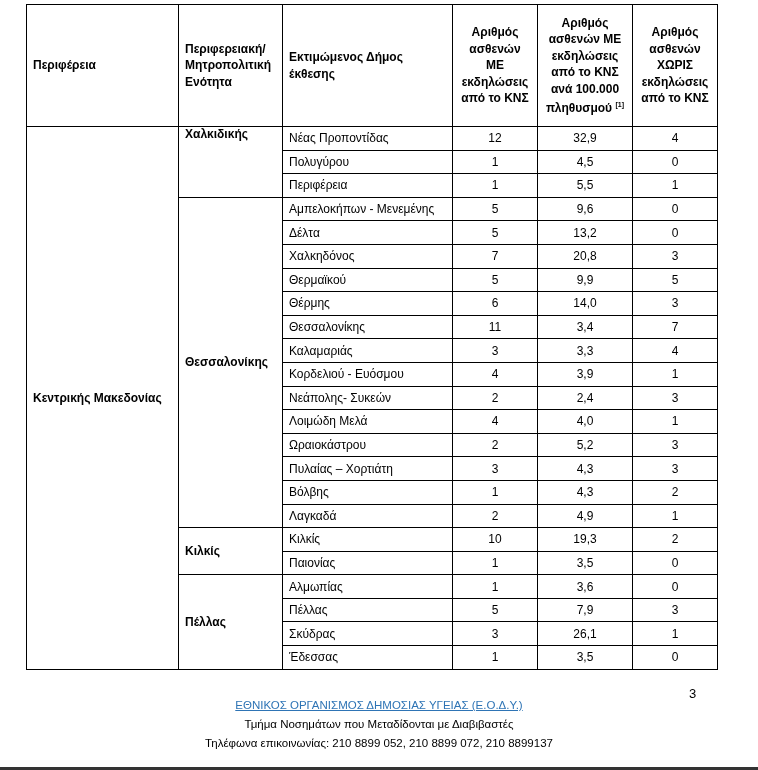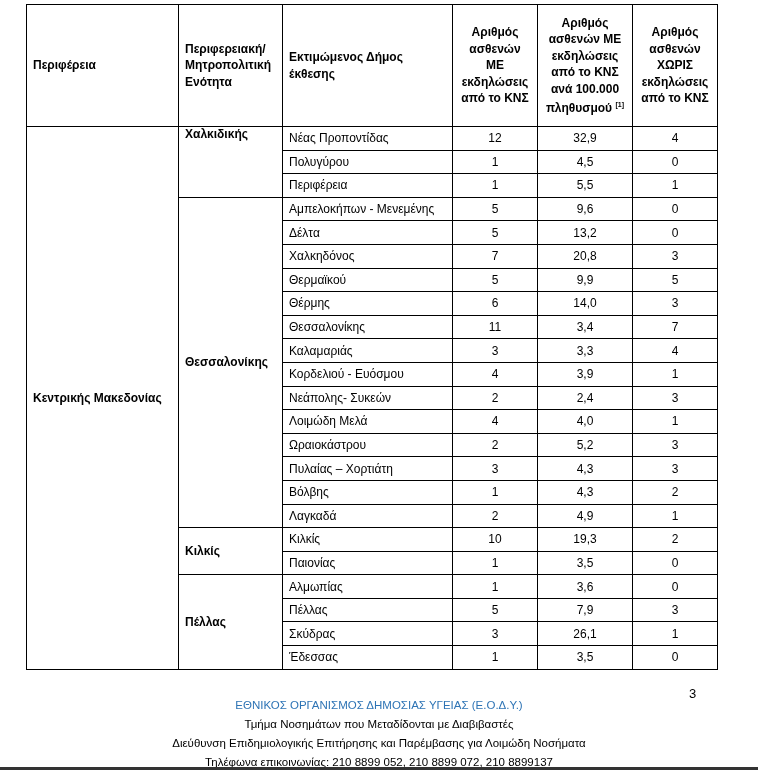--- a/index.html
+++ b/index.html
@@ -13,21 +13,21 @@
   th.center { text-align:center; }
   tr.head { height:122px; }
   tr.row { height:23.6px; }
   td.region, td.unit { font-weight:bold; vertical-align:middle; }
   td.unit { vertical-align:top; padding-top:4px; }
   td.unit.mid { vertical-align:middle; padding-top:0; }
   td.num { text-align:center; }
   sup { font-size:7px; }
   .pagenum { position:absolute; left:689px; top:686px; font-size:13px; }
   .footer { position:absolute; left:0; width:758px; top:696px; text-align:center; font-size:11.5px; line-height:19px; }
-  .footer .org { color:#2e74b5; }
+  .footer .org { color:#2e74b5;text-decoration:underline; }
   .footer .b { font-weight:normal; }
   .bottombar { position:absolute; left:0; top:767px; width:758px; height:3px; background:#333; }
 </style>
 </head>
 <body>
 
 <table class="data">
   <colgroup>
     <col style="width:152px">
       <col style="width:104px">
@@ -191,16 +191,15 @@
         <td class="num">0</td>
       </tr>
     </tbody>
 </table>
 
 <div class="pagenum">3</div>
 
 <div class="footer">
   <div class="org">ΕΘΝΙΚΟΣ ΟΡΓΑΝΙΣΜΟΣ ΔΗΜΟΣΙΑΣ ΥΓΕΙΑΣ (Ε.Ο.Δ.Υ.)</div>
   <div class="b">Τμήμα Νοσημάτων που Μεταδίδονται με Διαβιβαστές</div>
-  <div class="b">Διεύθυνση Επιδημιολογικής Επιτήρησης και Παρέμβασης για Λοιμώδη Νοσήματα</div>
   <div>Τηλέφωνα επικοινωνίας: 210 8899 052, 210 8899 072, 210 8899137</div>
 </div>
 <div class="bottombar"></div>
 
 </body></html>

